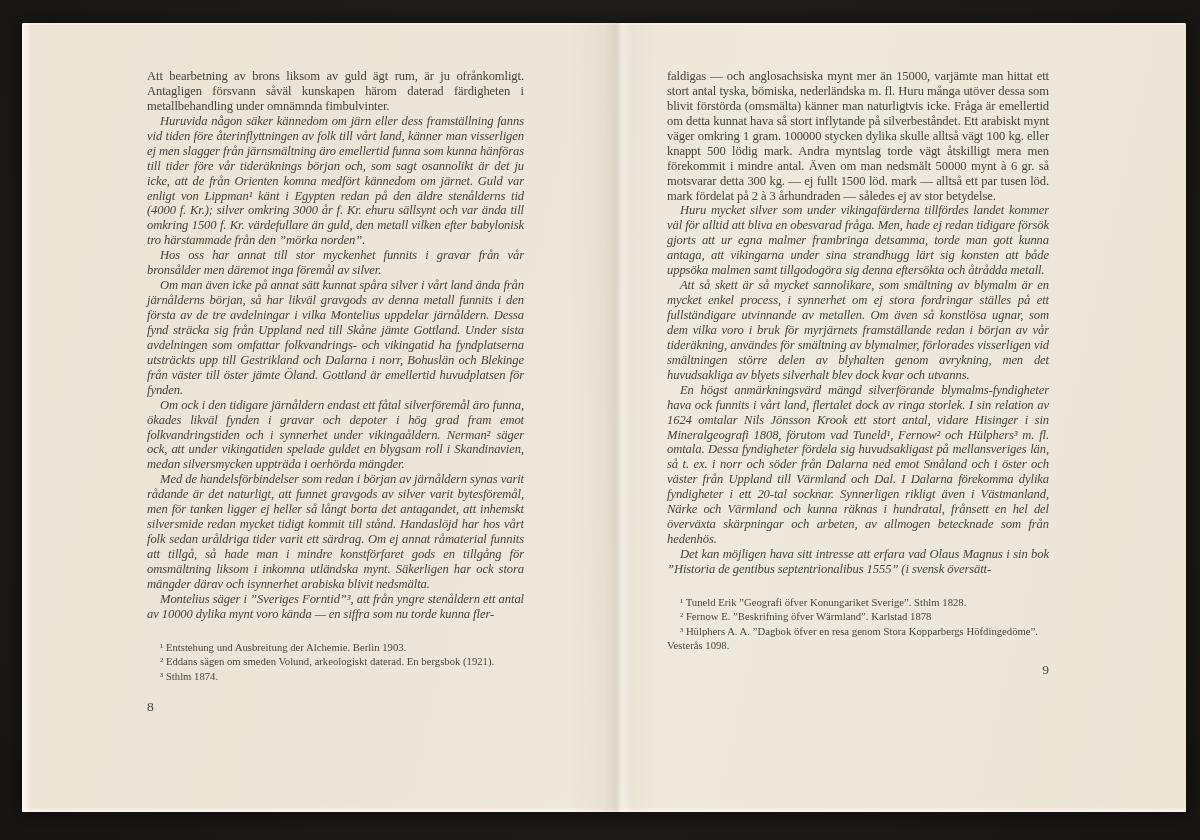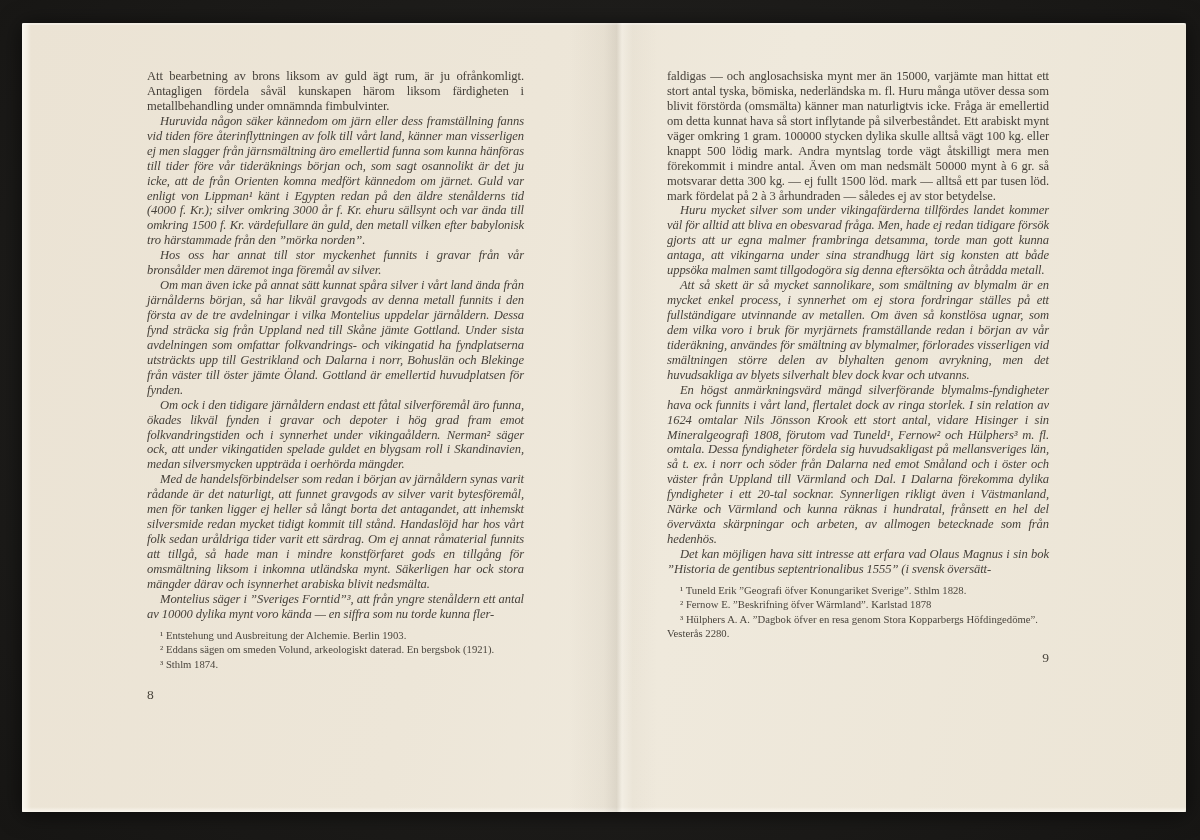--- a/index.html
+++ b/index.html
@@ -71,21 +71,21 @@
 
   .body-text p {
     margin: 0;
     font-size: 12.6px;
     line-height: 14.93px;
     letter-spacing: -0.1px;
     text-align: justify;
   }
   .body-text p.indent { text-indent: 13px; font-style: italic; }
 
-  .footnotes { margin-top: 6px; }
+  .footnotes { margin-top: 18px; }
   .footnotes p {
     margin: 0;
     font-size: 10.7px;
     line-height: 14.4px;
     letter-spacing: 0;
     text-align: left;
     text-indent: 13px;
     color: #4a453d;
   }
   .page-number {
@@ -100,21 +100,21 @@
 
 <div class="stage">
   <div class="paper">
     <div class="edge-left"></div>
     <div class="edge-bottom"></div>
     <div class="edge-top"></div>
     <div class="fold"></div>
 
     <div class="page-col left">
       <div class="body-text">
-        <p>Att bearbetning av brons liksom av guld ägt rum, är ju ofrånkomligt. Antagligen fördela såväl kunskapen härom liksom färdigheten i metallbehandling under omnämnda fimbulvinter.</p>
+        <p>Att bearbetning av brons liksom av guld ägt rum, är ju ofrånkomligt. Antagligen försvann såväl kunskapen härom daterad färdigheten i metallbehandling under omnämnda fimbulvinter.</p>
         <p class="indent">Huruvida någon säker kännedom om järn eller dess framställning fanns vid tiden före återinflyttningen av folk till vårt land, känner man visserligen ej men slagger från järnsmältning äro emellertid funna som kunna hänföras till tider före vår tideräknings början och, som sagt osannolikt är det ju icke, att de från Orienten komna medfört kännedom om järnet. Guld var enligt von Lippman¹ känt i Egypten redan på den äldre stenålderns tid (4000 f. Kr.); silver omkring 3000 år f. Kr. ehuru sällsynt och var ända till omkring 1500 f. Kr. värdefullare än guld, den metall vilken efter babylonisk tro härstammade från den ”mörka norden”.</p>
         <p class="indent">Hos oss har annat till stor myckenhet funnits i gravar från vår bronsålder men däremot inga föremål av silver.</p>
         <p class="indent">Om man även icke på annat sätt kunnat spåra silver i vårt land ända från järnålderns början, så har likväl gravgods av denna metall funnits i den första av de tre avdelningar i vilka Montelius uppdelar järnåldern. Dessa fynd sträcka sig från Uppland ned till Skåne jämte Gottland. Under sista avdelningen som omfattar folkvandrings- och vikingatid ha fyndplatserna utsträckts upp till Gestrikland och Dalarna i norr, Bohuslän och Blekinge från väster till öster jämte Öland. Gottland är emellertid huvudplatsen för fynden.</p>
         <p class="indent">Om ock i den tidigare järnåldern endast ett fåtal silverföremål äro funna, ökades likväl fynden i gravar och depoter i hög grad fram emot folkvandringstiden och i synnerhet under vikingaåldern. Nerman² säger ock, att under vikingatiden spelade guldet en blygsam roll i Skandinavien, medan silversmycken uppträda i oerhörda mängder.</p>
         <p class="indent">Med de handelsförbindelser som redan i början av järnåldern synas varit rådande är det naturligt, att funnet gravgods av silver varit bytesföremål, men för tanken ligger ej heller så långt borta det antagandet, att inhemskt silversmide redan mycket tidigt kommit till stånd. Handaslöjd har hos vårt folk sedan uråldriga tider varit ett särdrag. Om ej annat råmaterial funnits att tillgå, så hade man i mindre konstförfaret gods en tillgång för omsmältning liksom i inkomna utländska mynt. Säkerligen har ock stora mängder därav och isynnerhet arabiska blivit nedsmälta.</p>
         <p class="indent">Montelius säger i ”Sveriges Forntid”³, att från yngre stenåldern ett antal av 10000 dylika mynt voro kända — en siffra som nu torde kunna fler-</p>
       </div>
       <div class="footnotes">
         <p>¹ Entstehung und Ausbreitung der Alchemie. Berlin 1903.</p>
         <p>² Eddans sägen om smeden Volund, arkeologiskt daterad. En bergsbok (1921).</p>
@@ -127,18 +127,18 @@
       <div class="body-text">
         <p>faldigas — och anglosachsiska mynt mer än 15000, varjämte man hittat ett stort antal tyska, bömiska, nederländska m. fl. Huru många utöver dessa som blivit förstörda (omsmälta) känner man naturligtvis icke. Fråga är emellertid om detta kunnat hava så stort inflytande på silverbeståndet. Ett arabiskt mynt väger omkring 1 gram. 100000 stycken dylika skulle alltså vägt 100 kg. eller knappt 500 lödig mark. Andra myntslag torde vägt åtskilligt mera men förekommit i mindre antal. Även om man nedsmält 50000 mynt à 6 gr. så motsvarar detta 300 kg. — ej fullt 1500 löd. mark — alltså ett par tusen löd. mark fördelat på 2 à 3 århundraden — således ej av stor betydelse.</p>
         <p class="indent">Huru mycket silver som under vikingafärderna tillfördes landet kommer väl för alltid att bliva en obesvarad fråga. Men, hade ej redan tidigare försök gjorts att ur egna malmer frambringa detsamma, torde man gott kunna antaga, att vikingarna under sina strandhugg lärt sig konsten att både uppsöka malmen samt tillgodogöra sig denna eftersökta och åtrådda metall.</p>
         <p class="indent">Att så skett är så mycket sannolikare, som smältning av blymalm är en mycket enkel process, i synnerhet om ej stora fordringar ställes på ett fullständigare utvinnande av metallen. Om även så konstlösa ugnar, som dem vilka voro i bruk för myrjärnets framställande redan i början av vår tideräkning, användes för smältning av blymalmer, förlorades visserligen vid smältningen större delen av blyhalten genom avrykning, men det huvudsakliga av blyets silverhalt blev dock kvar och utvanns.</p>
         <p class="indent">En högst anmärkningsvärd mängd silverförande blymalms-fyndigheter hava ock funnits i vårt land, flertalet dock av ringa storlek. I sin relation av 1624 omtalar Nils Jönsson Krook ett stort antal, vidare Hisinger i sin Mineralgeografi 1808, förutom vad Tuneld¹, Fernow² och Hülphers³ m. fl. omtala. Dessa fyndigheter fördela sig huvudsakligast på mellansveriges län, så t. ex. i norr och söder från Dalarna ned emot Småland och i öster och väster från Uppland till Värmland och Dal. I Dalarna förekomma dylika fyndigheter i ett 20-tal socknar. Synnerligen rikligt även i Västmanland, Närke och Värmland och kunna räknas i hundratal, frånsett en hel del överväxta skärpningar och arbeten, av allmogen betecknade som från hedenhös.</p>
         <p class="indent">Det kan möjligen hava sitt intresse att erfara vad Olaus Magnus i sin bok ”Historia de gentibus septentrionalibus 1555” (i svensk översätt-</p>
       </div>
       <div class="footnotes">
         <p>¹ Tuneld Erik ”Geografi öfver Konungariket Sverige”. Sthlm 1828.</p>
         <p>² Fernow E. ”Beskrifning öfver Wärmland”. Karlstad 1878</p>
-        <p>³ Hülphers A. A. ”Dagbok öfver en resa genom Stora Kopparbergs Höfdingedöme”. Vesterås 2280.</p>
+        <p>³ Hülphers A. A. ”Dagbok öfver en resa genom Stora Kopparbergs Höfdingedöme”. Vesterås 1098.</p>
       </div>
       <div class="page-number num-right">9</div>
     </div>
   </div>
 </div>
 
 </body></html>

